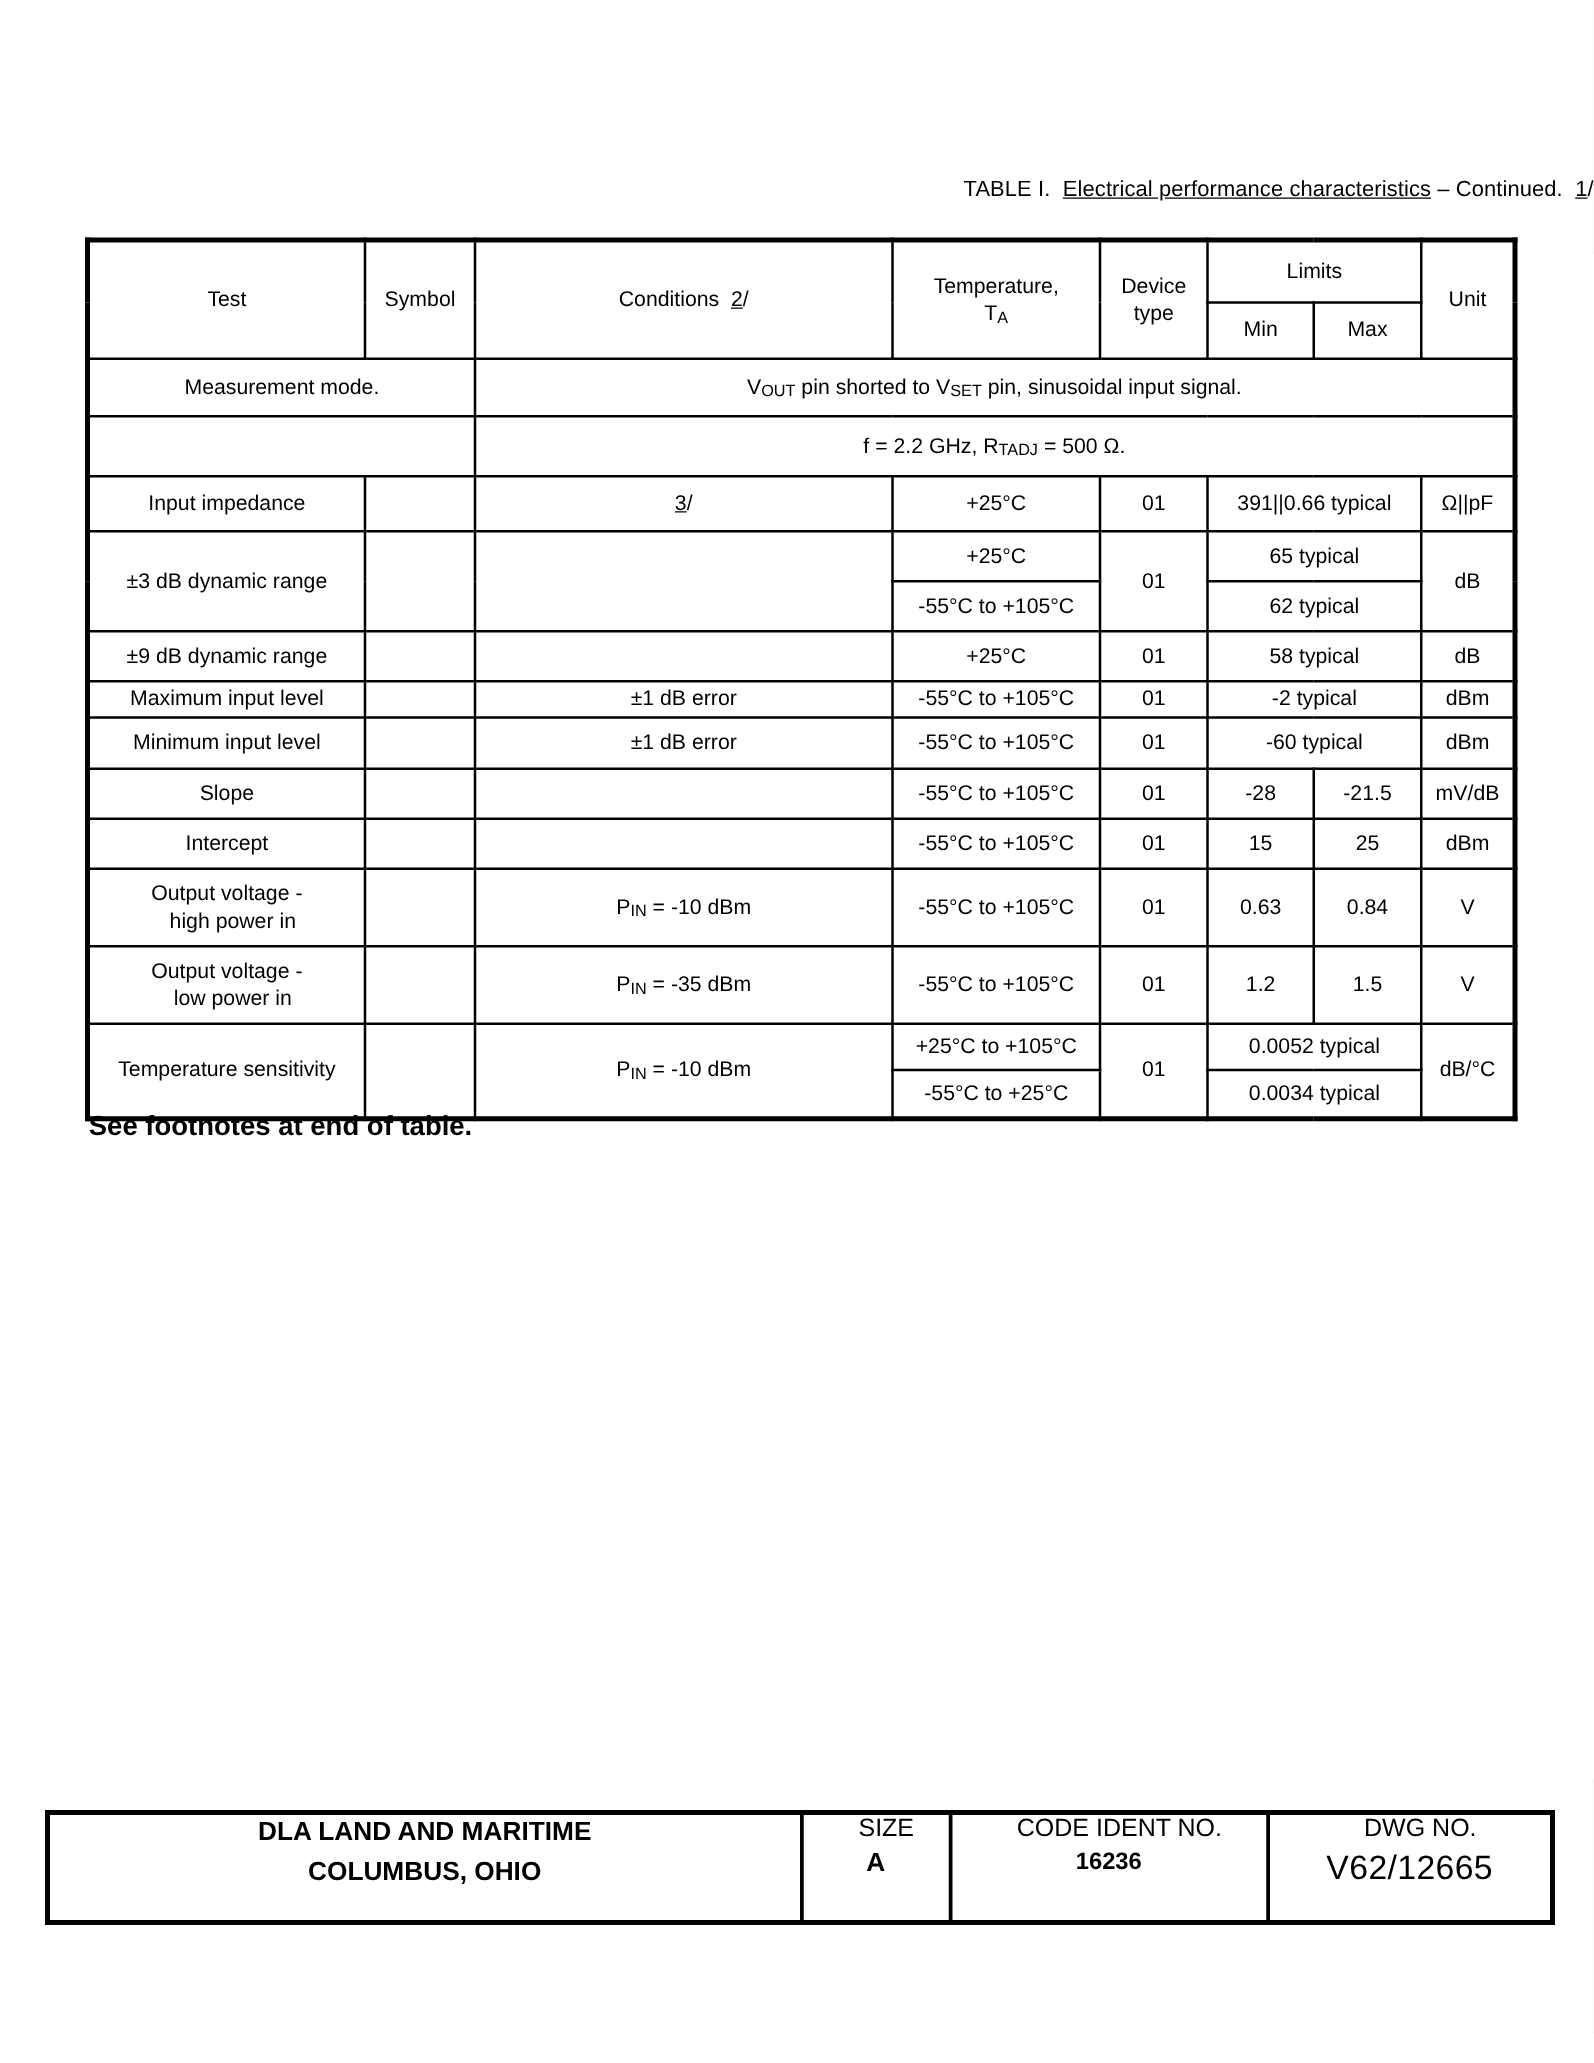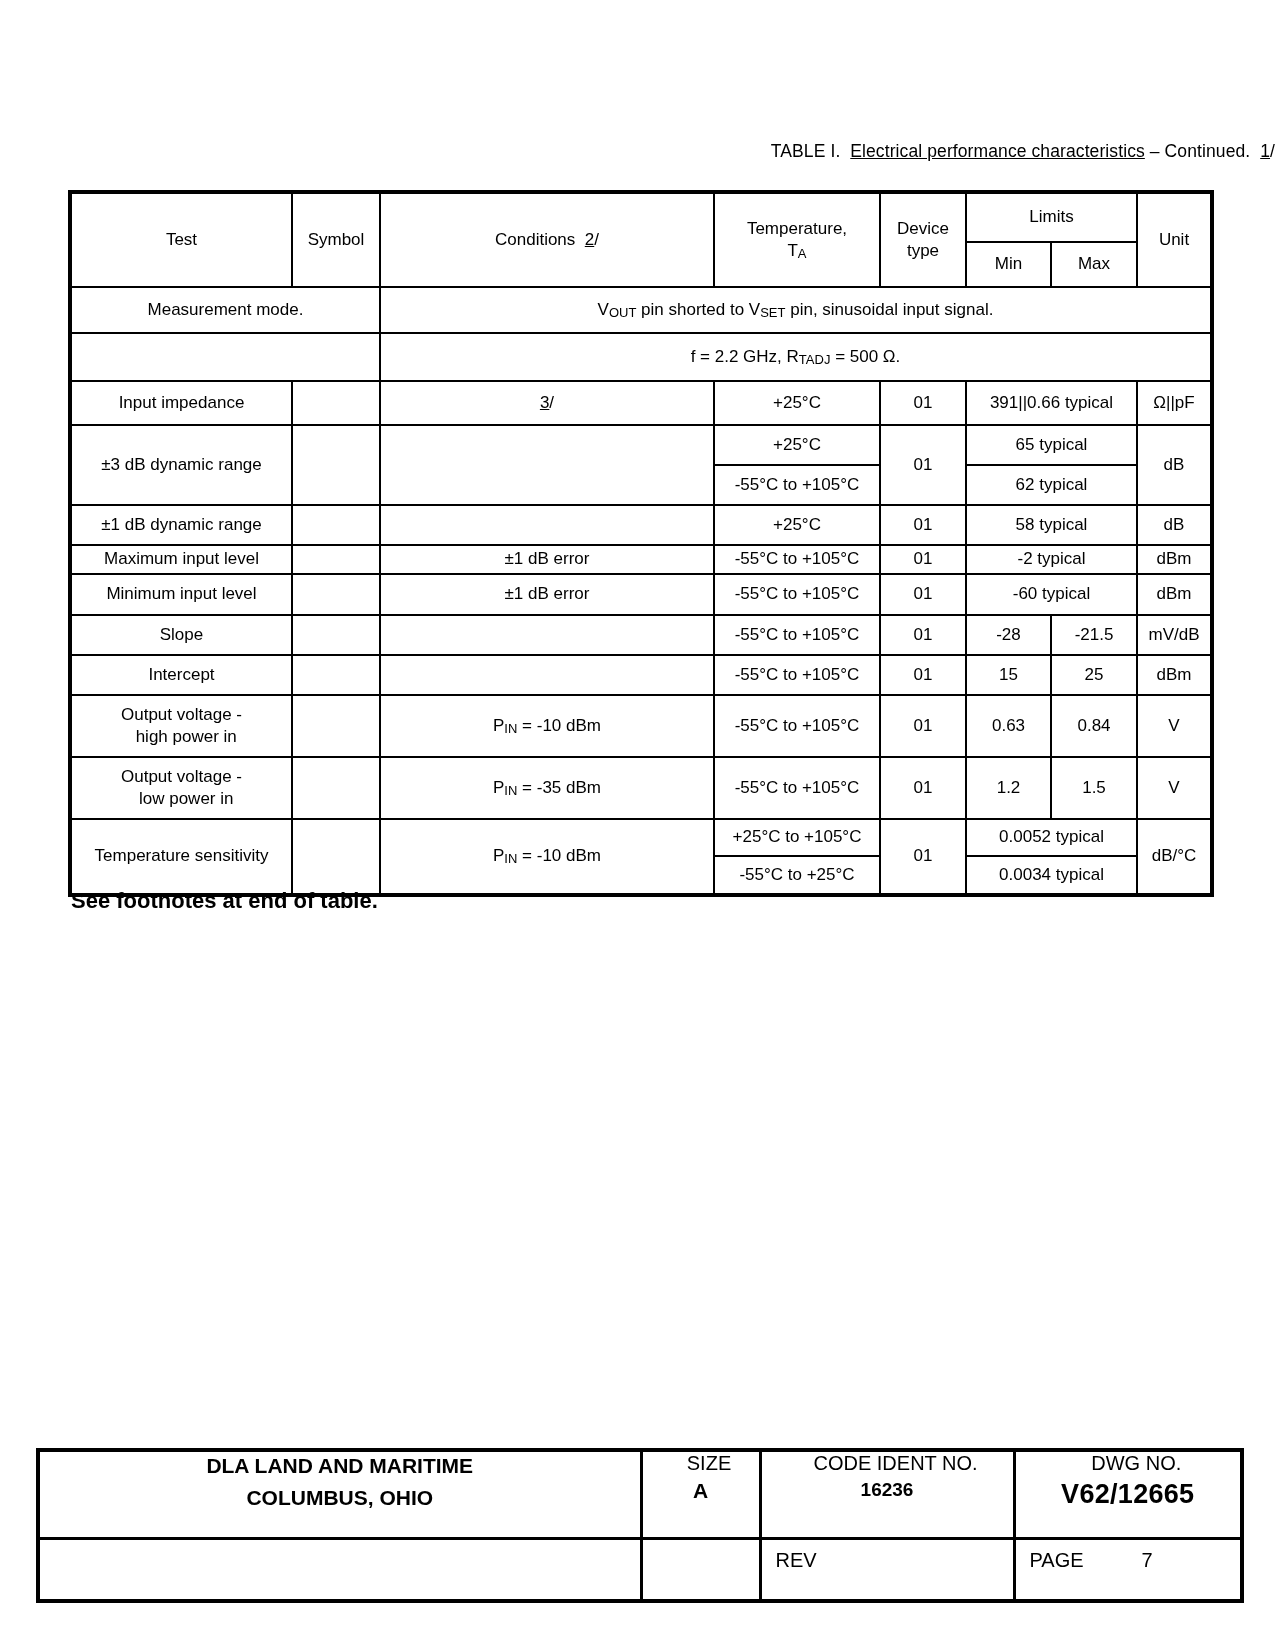--- a/index.html
+++ b/index.html
@@ -52,21 +52,21 @@
     border:3px solid #000;vertical-align:top;padding:0;overflow:hidden;
   }
   .stack{
     display:flex;flex-direction:column;justify-content:center;align-items:center;
     height:100%;gap:4px;text-align:center;
   }
   .tb-label{font-size:20px;margin-left:17px;}
   .org-line{font-size:21px;font-weight:bold;line-height:1.35;}
   .size-value{font-size:21px;font-weight:bold;}
   .code-value{font-size:19px;font-weight:bold;}
-  .dwg-value{font-size:27px;font-weight:bold;letter-spacing:0.3px;}
+  .dwg-value{font-size:27px;font-weight:normal;letter-spacing:0.3px;}
   .tb-bottom{padding:9px 0 0 14px !important;text-align:left;font-size:20px;}
   .page-num{display:inline-block;margin-left:58px;}
 </style>
 </head>
 <body>
 
 <div class="page">
 
   <div class="doc-title">TABLE I.&nbsp; <span class="u">Electrical performance characteristics</span> – Continued.&nbsp; <span class="u">1</span>/</div>
 
@@ -125,21 +125,21 @@
         <td rowspan="2" class="vt bt3">01</td>
         <td colspan="2" class="bt3">65 typical</td>
         <td rowspan="2" class="vt bt3">dB</td>
       </tr>
       <tr style="height:40px">
         <td>-55°C to +105°C</td>
         <td colspan="2">62 typical</td>
       </tr>
 
       <tr style="height:40px">
-        <td class="tl bt3">±1 dB dynamic range</td>
+        <td class="tl bt3">±9 dB dynamic range</td>
         <td class="bt3"></td>
         <td class="bt3"></td>
         <td class="bt3">+25°C</td>
         <td class="bt3">01</td>
         <td colspan="2" class="bt3">58 typical</td>
         <td class="bt3">dB</td>
       </tr>
 
       <tr style="height:29px">
         <td class="tl bt3">Maximum input level</td>
@@ -250,26 +250,16 @@
             <div class="code-value">16236</div>
           </div>
         </td>
         <td>
           <div class="stack">
             <div class="tb-label">DWG NO.</div>
             <div class="dwg-value">V62/12665</div>
           </div>
         </td>
       </tr>
-      <tr style="height:63px">
-        <td></td>
-        <td></td>
-        <td class="tb-bottom">
-          <span>REV</span>
-        </td>
-        <td class="tb-bottom">
-          <span>PAGE</span><span class="page-num">7</span>
-        </td>
-      </tr>
     </tbody>
   </table>
 
 </div>
 
 </body></html>

